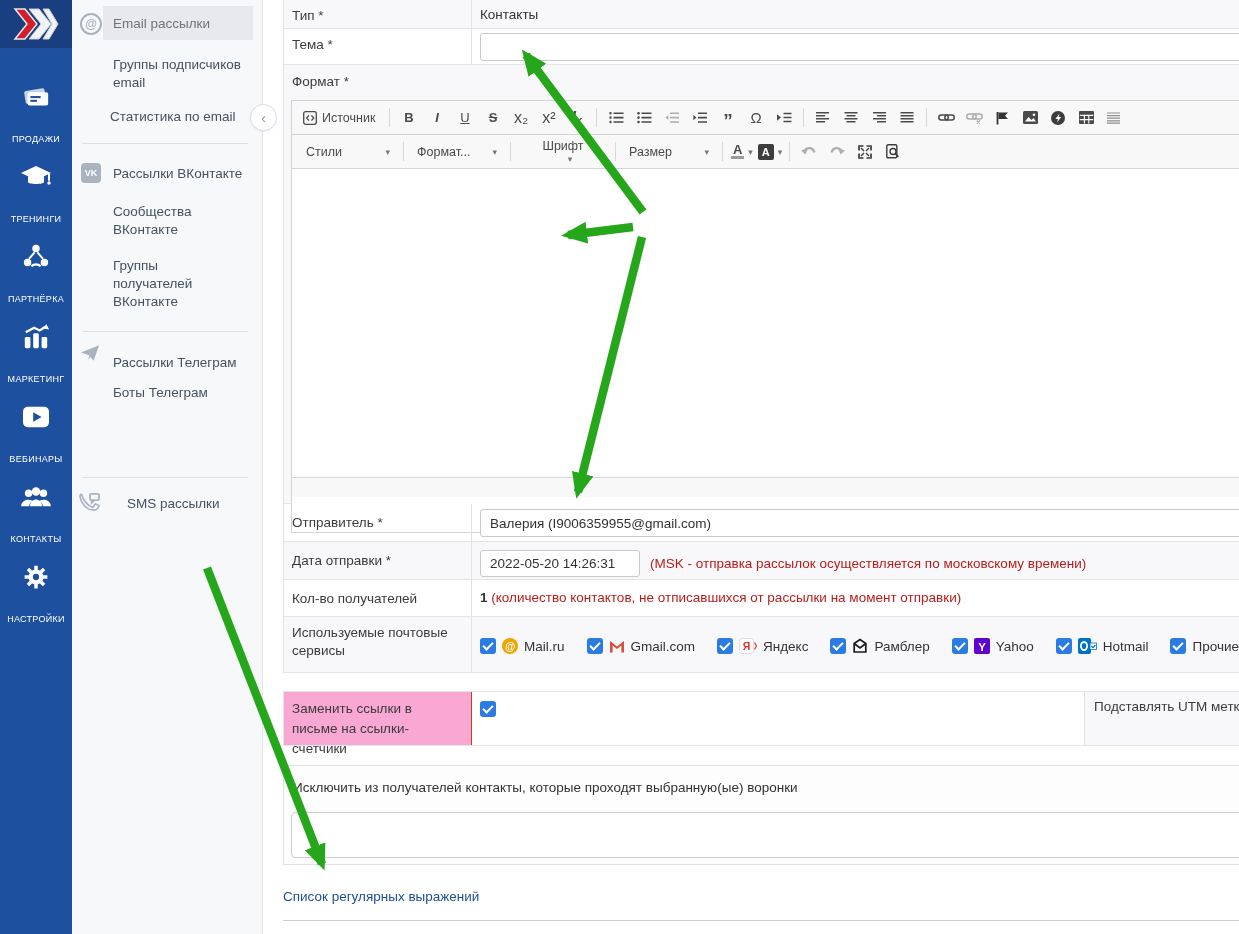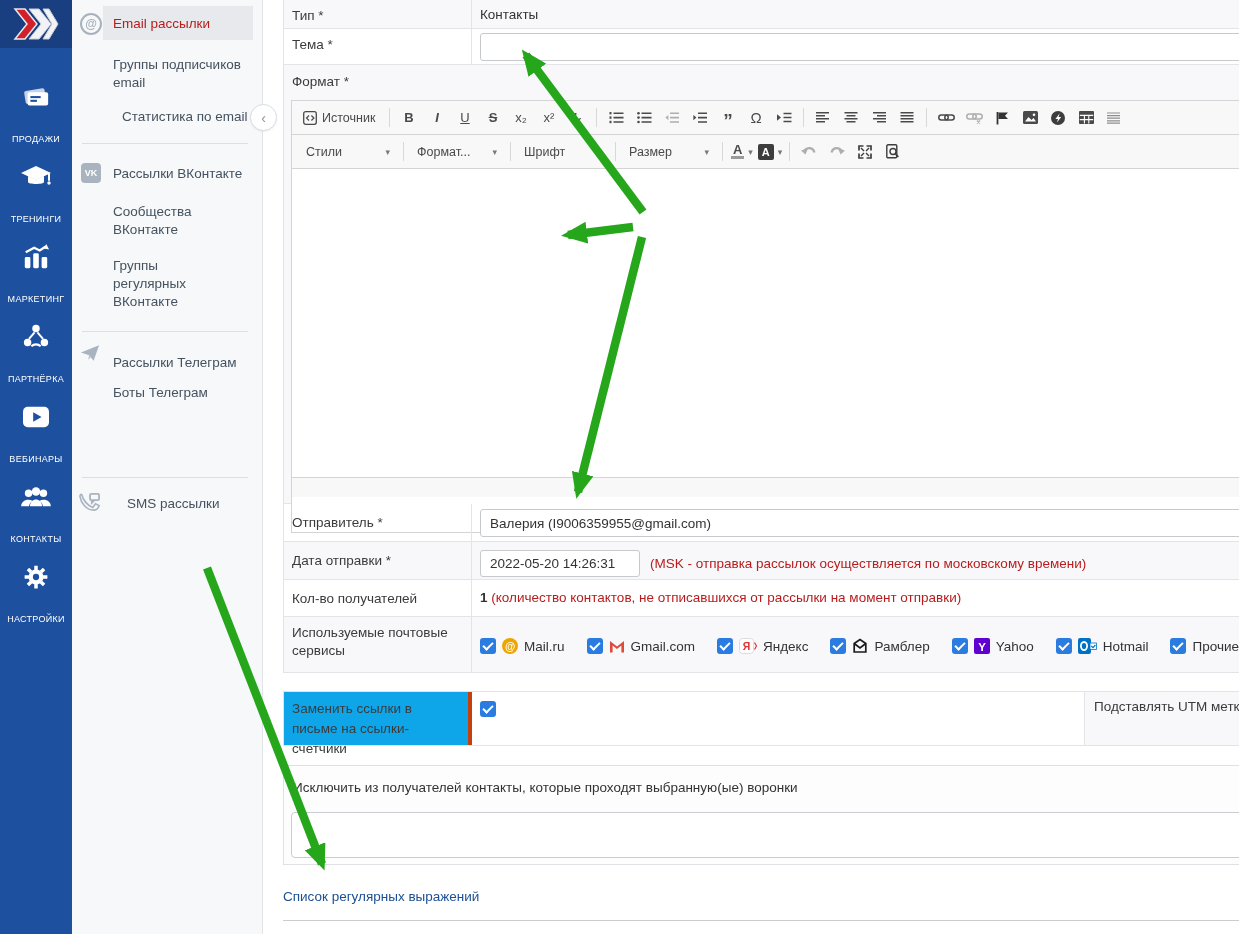--- a/index.html
+++ b/index.html
@@ -17,21 +17,21 @@
   .lnav-item:first-child { margin-top:18px; }
   .lnav-item.active { background:#163e7c; }
   .lnav-ico { height:34px; display:flex; align-items:center; justify-content:center; }
   .lnav-label { margin-top:20px; font-size:9px; color:#fff; letter-spacing:.3px; }
 
   
   .ssb { position:absolute; left:72px; top:0; width:191px; height:934px; background:#f7f8fa;
     border-right:1px solid #e2e4e8; font-size:13.5px; color:#45525f; }
   .ssb .item { position:absolute; line-height:18px; cursor:pointer; }
   .ssb .pill { position:absolute; left:31px; top:6px; width:150px; height:34px; background:#e7e9ed;
-    border-radius:0; display:flex; align-items:center; padding-left:10px; cursor:pointer; color:#b91c1c; }
+    border-radius:0; display:flex; align-items:center; padding-left:10px; cursor:pointer; color:#737373; }
   .ssb .divider { position:absolute; left:10px; width:166px; height:0; border-top:1px solid #dcdfe3; }
   .ico-at { position:absolute; left:8px; top:13px; width:22px; height:22px; border:2px solid #a8b2bd;
     border-radius:50%; color:#a8b2bd; font-size:12px; font-weight:bold; display:flex; align-items:center;
     justify-content:center; }
   .ico-vk { position:absolute; left:9px; top:163px; width:20px; height:20px; background:#a9b4c0;
     border-radius:4px; color:#fff; font-size:9px; font-weight:bold; display:flex; align-items:center;
     justify-content:center; }
   .ico-tg { position:absolute; left:8px; top:343px; }
   .ico-sms { position:absolute; left:7px; top:492px; }
   .collapse-btn { position:absolute; left:250px; top:104px; width:27px; height:27px; border-radius:50%;
@@ -59,41 +59,41 @@
   .tb-row2 { border-bottom:1px solid #d4d4d4; }
   .tbtn { min-width:26px; height:25px; display:flex; align-items:center; justify-content:center;
     margin:1px; border-radius:2px; color:#4a4a4a; font-size:13px; cursor:pointer; }
   .tbtn.dis { opacity:.42; }
   .tsep { width:1px; height:19px; background:#d8d8d8; margin:0 5px; }
   .tsel { display:flex; align-items:center; justify-content:space-between; height:25px; margin:1px 2px;
     padding:0 6px; cursor:pointer; color:#4a4a4a; font-size:12.5px; }
   .caret { font-size:9px; color:#777; margin-left:14px; }
   .src-label { font-size:12.5px; margin-left:5px; }
   .bld{font-weight:bold;} .itl{font-style:italic;} .unl{text-decoration:underline;} .stk{text-decoration:line-through;}
-  .subsup{font-size:13px;}
+  .subsup{font-size:16px;}
   .colA { display:flex; flex-direction:column; align-items:center; line-height:11px; font-weight:bold; }
   .colA .bar { width:13px; height:3px; background:#9a9a9a; margin-top:1px; }
   .bgA { width:16px; height:16px; background:#3d3d3d; border-radius:2px; color:#fff; font-weight:bold;
     font-size:11px; display:flex; align-items:center; justify-content:center; }
   .ed-body { height:308px; background:#fff; }
   .ed-foot { height:20px; background:#f8f8f8; border-top:1px solid #d4d4d4; }
 
   
   .svc-row { display:flex; align-items:center; gap:6px; margin-right:22px; cursor:pointer; }
   .svc-wrap { display:flex; align-items:center; flex-wrap:wrap; padding-top:3px; }
   .cb { width:16px; height:16px; min-width:16px; background:#2a7ce0; border-radius:3px; position:relative;
     cursor:pointer; }
   .cb::after { content:""; position:absolute; left:3px; top:4px; width:8px; height:4px;
     border-left:2px solid #fff; border-bottom:2px solid #fff; transform:rotate(-45deg); }
 
   
   .tbl2 { position:absolute; left:20px; top:691px; width:1150px; height:55px; border:1px solid #e3e4e8;
     border-right:none; }
-  .tbl2 .lab2 { position:absolute; left:0; top:0; bottom:0; width:188px; background:#0ea5e9;
-    border-right:4px solid #c2410c; padding:7px 10px 0 8px; line-height:20px; color:#3b3b3b; }
+  .tbl2 .lab2 { position:absolute; left:0; top:0; bottom:0; width:188px; background:#f9a8d4;
+    border-right:1px solid #c2410c; padding:7px 10px 0 8px; line-height:20px; color:#3b3b3b; }
   .tbl2 .chk2 { position:absolute; left:196px; top:9px; }
   .tbl2 .utm { position:absolute; left:800px; top:0; bottom:0; right:0; background:#f8f8fa;
     border-left:1px solid #e3e4e8; padding:7px 0 0 9px; color:#3b3b3b; }
 
   
   .panel { position:absolute; left:20px; top:765px; width:1150px; height:100px;
     border:1px solid #e0e1e5; background:#fdfdfe; }
   .panel .ptext { position:absolute; left:9px; top:14px; color:#333; }
   .panel .psel { position:absolute; left:7px; top:46px; width:952px; height:46px; background:#fff;
     border:1px solid #c9cdd2; border-radius:4px; cursor:pointer; }
@@ -137,39 +137,39 @@
             <path d="M8 13v6c0 2.6 16 2.6 16 0v-6l-8 3.6z"></path>
             <rect x="28" y="10" width="2" height="8" rx="1"></rect>
               <circle cx="29" cy="20" r="1.7"></circle>
             </svg>
         </span>
         <span class="lnav-label">ТРЕНИНГИ</span>
       </div>
       <div class="lnav-item">
         <span class="lnav-ico">
           <svg width="30" height="28" viewBox="0 0 32 30" fill="#fff">
+            <circle cx="16" cy="6" r="4"></circle>
+              <circle cx="7" cy="21" r="4"></circle>
+              <circle cx="25" cy="21" r="4"></circle>
+            <path d="M14.5 10 8.5 17M17.5 10l6 7M11 25a7 7 0 0 1 10 0" stroke="#fff" stroke-width="2.2" fill="none"></path>
+            </svg>
+        </span>
+        <span class="lnav-label">ПАРТНЁРКА</span>
+      </div>
+      <div class="lnav-item">
+        <span class="lnav-ico">
+          <svg width="30" height="28" viewBox="0 0 32 30" fill="#fff">
             <rect x="4" y="15" width="6" height="12" rx="1.5"></rect>
             <rect x="13" y="11" width="6" height="16" rx="1.5"></rect>
             <rect x="22" y="15" width="6" height="12" rx="1.5"></rect>
             <path d="M5 10 14 5l6 3 6-4" stroke="#fff" stroke-width="2.4" fill="none"></path>
             <polygon points="27,1 30,7 24,6"></polygon>
             </svg>
         </span>
         <span class="lnav-label">МАРКЕТИНГ</span>
-      </div>
-      <div class="lnav-item">
-        <span class="lnav-ico">
-          <svg width="30" height="28" viewBox="0 0 32 30" fill="#fff">
-            <circle cx="16" cy="6" r="4"></circle>
-              <circle cx="7" cy="21" r="4"></circle>
-              <circle cx="25" cy="21" r="4"></circle>
-            <path d="M14.5 10 8.5 17M17.5 10l6 7M11 25a7 7 0 0 1 10 0" stroke="#fff" stroke-width="2.2" fill="none"></path>
-            </svg>
-        </span>
-        <span class="lnav-label">ПАРТНЁРКА</span>
       </div>
       <div class="lnav-item">
         <span class="lnav-ico">
           <svg width="30" height="26" viewBox="0 0 32 28">
             <rect x="2" y="3" width="28" height="22" rx="5" fill="#fff"></rect>
             <polygon points="13,9 13,19 22,14" fill="#1d509e"></polygon>
             </svg>
         </span>
         <span class="lnav-label">ВЕБИНАРЫ</span>
       </div>
@@ -200,27 +200,27 @@
       </div>
     </nav>
   </aside>
 
   <aside class="ssb">
     <span class="ico-at">@</span>
     <div class="pill">
       <span>Email рассылки</span>
     </div>
     <div class="item" style="left:41px; top:56px; width:142px;">Группы подписчиков email</div>
-    <div class="item" style="left:50px; top:108px; width:160px;">Статистика по email</div>
+    <div class="item" style="left:38px; top:108px; width:160px;">Статистика по email</div>
     <div class="divider" style="top:143px;"></div>
 
     <span class="ico-vk">VK</span>
     <div class="item" style="left:41px; top:165px; width:160px;">Рассылки ВКонтакте</div>
     <div class="item" style="left:41px; top:203px; width:112px;">Сообщества ВКонтакте</div>
-    <div class="item" style="left:41px; top:257px; width:104px;">Группы регулярных ВКонтакте</div>
+    <div class="item" style="left:41px; top:257px; width:104px;">Группы получателей ВКонтакте</div>
     <div class="divider" style="top:331px;"></div>
 
     <span class="ico-tg">
       <svg width="20" height="19" viewBox="0 0 22 20" fill="#a9b4c0">
         <polygon points="1,10 21,2 15,19 10,13"></polygon>
           <polygon points="10,13 9,18 12,15" opacity=".8"></polygon>
         </svg>
     </span>
     <div class="item" style="left:41px; top:354px; width:160px;">Рассылки Телеграм</div>
     <div class="item" style="left:41px; top:384px; width:160px;">Боты Телеграм</div>
@@ -384,21 +384,21 @@
             <span class="tsel" style="width:96px;">
               <span>Стили</span>
               <span class="caret">▾</span>
               </span>
             <span class="tsep"></span>
             <span class="tsel" style="width:92px;">
               <span>Формат...</span>
               <span class="caret">▾</span>
               </span>
             <span class="tsep"></span>
-            <span class="tsel" style="width:90px;">
+            <span class="tsel" style="width:90px;flex-direction:column;">
               <span>Шрифт</span>
               <span class="caret">▾</span>
               </span>
             <span class="tsep"></span>
             <span class="tsel" style="width:92px;">
               <span>Размер</span>
               <span class="caret">▾</span>
               </span>
             <span class="tsep"></span>
             <span class="tbtn">

